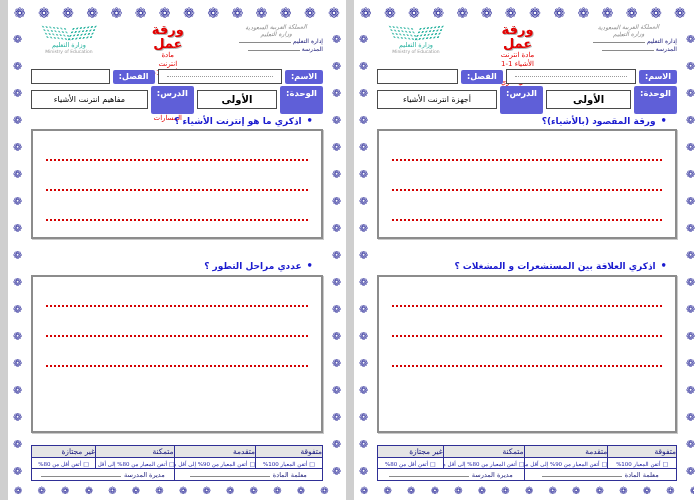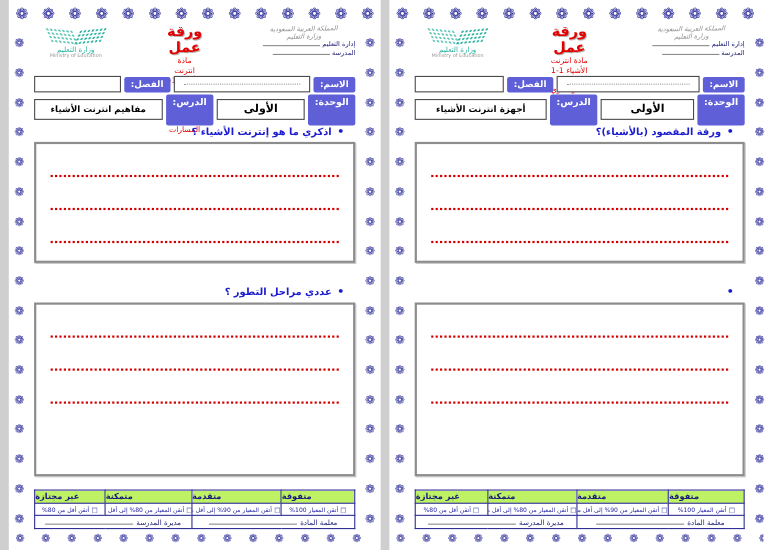--- a/index.html
+++ b/index.html
@@ -50,38 +50,38 @@
   .f2 { margin-top:6px; height:19px; }
   .lbl { background:#5f5fd8; color:#ffffff; font-weight:bold; font-size:8px;
          padding:2px 6px 3px; border-radius:2px; white-space:nowrap; line-height:9px; }
   .f2 .lbl { font-size:8.5px; padding:3px 6px 16px; }
   .fbox { background:#ffffff; border:1px solid #4a4a4a; height:100%;
           display:flex; align-items:center; justify-content:center; }
   .fbox.name { flex:1; padding:0 8px; }
   .dotline { display:block; width:100%; border-bottom:1.5px dotted #9a9a9a; height:1px; }
   .fbox.cls { width:27%; }
   .fbox.unit { flex:1; font-weight:bold; font-size:10px; color:#000; }
-  .fbox.lesson { width:40%; font-weight:bold; font-size:8px; color:#000; }
+  .fbox.lesson { width:40%; font-weight:normal; font-size:8px; color:#000; }
 
   
   .q { margin-top:5px; height:13px; color:#1b1bcf; font-weight:bold; font-size:9px;
        display:flex; align-items:center; gap:5px; padding-right:10px; }
   .q .bullet { font-size:10px; }
   .q2 { margin-top:20px; }
   .abox { position:relative; border:2px solid #8c8c8c; background:#fff; box-shadow:1px 1px 0 #c9c9c9; }
   .abox1 { margin-top:2px; height:110px; }
   .abox2 { margin-top:3px; height:158px; }
   .dl { position:absolute; left:13px; right:13px; border-top:2px dotted #d40000; height:0; }
   .dl1 { top:28px; } .dl2 { top:58px; } .dl3 { top:88px; }
 
   
   .rubric { width:100%; border-collapse:collapse; margin-top:12px; table-layout:fixed; direction:rtl; }
   .rubric td { border:1px solid #2f2f96; overflow:hidden; white-space:nowrap; }
-  .rh td { background:#bef264; color:#15157d; font-weight:bold; font-size:7.5px;
-           text-align:left; height:12px; }
+  .rh td { background:#e5e5e5; color:#15157d; font-weight:normal; font-size:7.5px;
+           text-align:right; height:12px; }
   .rc td { font-size:5.5px; color:#2525a8; text-align:center; height:11px; }
   .rc .cb { font-size:6px; margin-left:2px; }
   .rs td { font-size:6.5px; color:#20207a; text-align:center; height:12px; }
   .sig { display:inline-block; width:80px; border-bottom:1px solid #8a8a8a; height:7px; margin-right:3px; }
   .c1 { width:23%; } .c2 { width:28%;margin-top:16px; } .c3 { width:27%; } .c4 { width:22%; }
 </style>
 </head>
 <body>
 
 <div class="canvas">
@@ -228,20 +228,21 @@
         <span>ورقة المقصود (بالأشياء)؟</span>
       </div>
       <div class="abox abox1">
         <i class="dl dl1"></i>
         <i class="dl dl2"></i>
         <i class="dl dl3"></i>
       </div>
 
       <div class="q q2">
         <span class="bullet">•</span>
+        <span>اذكري العلاقة بين المستشعرات و المشغلات ؟</span>
       </div>
       <div class="abox abox2">
         <i class="dl dl1"></i>
         <i class="dl dl2"></i>
         <i class="dl dl3"></i>
       </div>
 
       <table class="rubric">
         <tbody>
             <tr class="rh">

